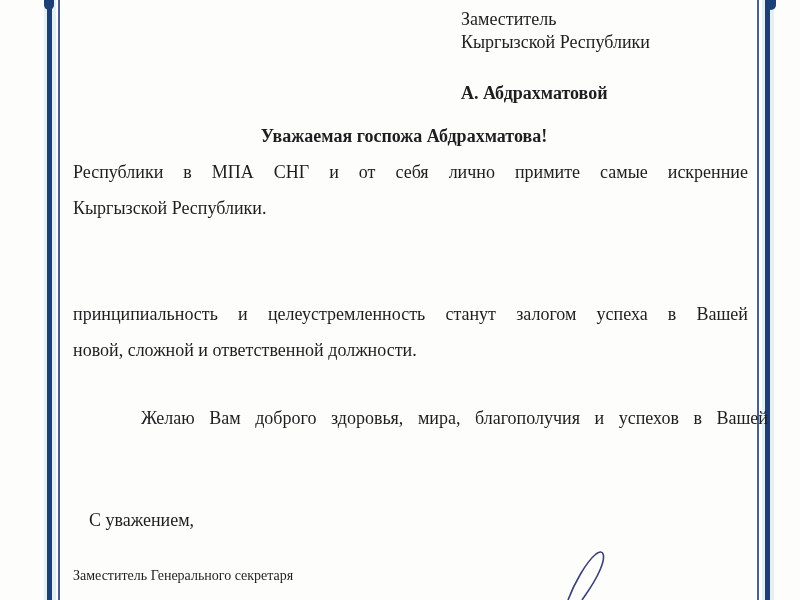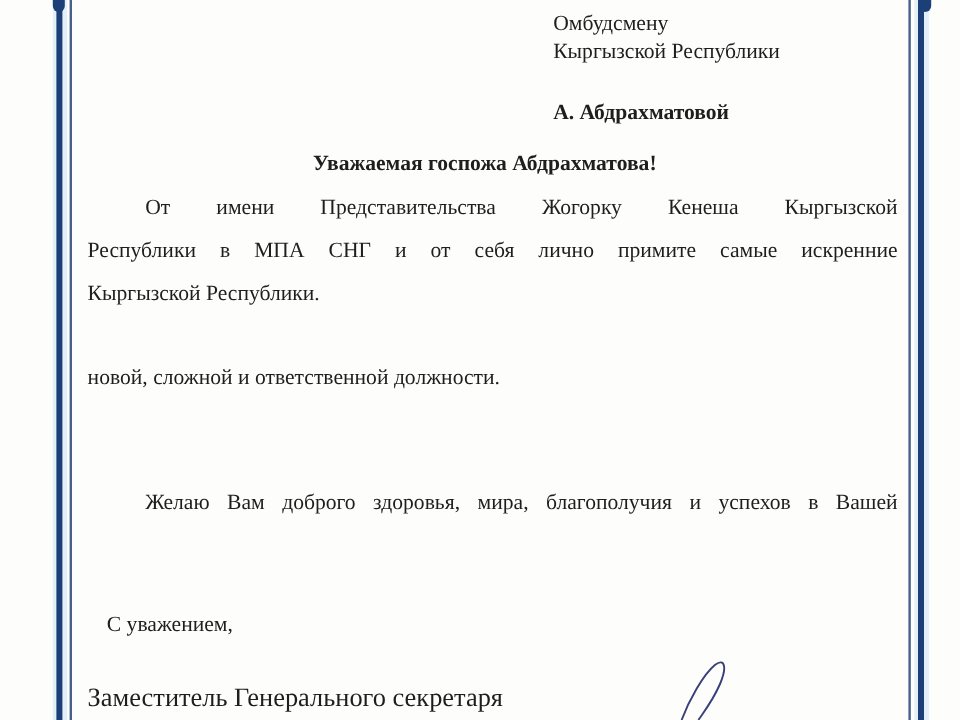--- a/index.html
+++ b/index.html
@@ -18,51 +18,51 @@
   .addr { position:absolute; left:461px; font-size:18px; line-height:22px; }
   .addr1 { top:8px; }
   .addr2 { top:31px;text-align:right; }
   .addr-name { top:82px; font-weight:bold;text-align:right; }
   .greeting { position:absolute; top:126px; left:0; width:800px; text-align:center; font-weight:bold; font-size:18px; padding-left:4px; }
   .para { position:absolute; left:73px; width:675px; font-size:18px; line-height:36px; text-align:justify; text-align-last:left; }
   .para .ln { display:block; text-align:justify; text-align-last:justify; white-space:nowrap; }
   .para .ln.last { text-align-last:left; }
   .p1 { top:154px; }
   .p2 { top:296px; }
-  .p3 { top:400px; }
+  .p3 { top:400px;margin-left:20px; }
   .indent { padding-left:48px; }
   .closing { position:absolute; left:89px; top:510px; font-size:18px; }
-  .sig-title { position:absolute; left:73px; top:568px; font-size:22px; }
+  .sig-title { position:absolute; left:73px; top:568px; font-size:14px; }
   .signature { position:absolute; left:560px; top:548px; }
 </style>
 </head>
 <body>
 
 <div class="border b-left-glow"></div>
 <div class="border b-left-thick"></div>
 <div class="border b-left-thin"></div>
 <div class="cap cap-left"></div>
 <div class="border b-right-thin"></div>
 <div class="border b-right-glow"></div>
 <div class="border b-right-thick"></div>
 <div class="cap cap-right"></div>
 
-<div class="addr addr1">Омбудсмену</div>
+<div class="addr addr1">Заместитель</div>
 <div class="addr addr2">Кыргызской Республики</div>
 <div class="addr addr-name">А. Абдрахматовой</div>
 
 <div class="greeting">Уважаемая госпожа Абдрахматова!</div>
 
 <div class="para p1">
-  <span class="ln indent">От имени Представительства Жогорку Кенеша Кыргызской</span>
   <span class="ln">Республики в МПА СНГ и от себя лично примите самые искренние</span>
   <span class="ln last">Кыргызской Республики.</span>
 </div>
 
 <div class="para p2">
+  <span class="ln">принципиальность и целеустремленность станут залогом успеха в Вашей</span>
   <span class="ln last">новой, сложной и ответственной должности.</span>
 </div>
 
 <div class="para p3">
   <span class="ln indent">Желаю Вам доброго здоровья, мира, благополучия и успехов в Вашей</span>
 </div>
 
 <div class="closing">С уважением,</div>
 <div class="sig-title">Заместитель Генерального секретаря</div>
 

